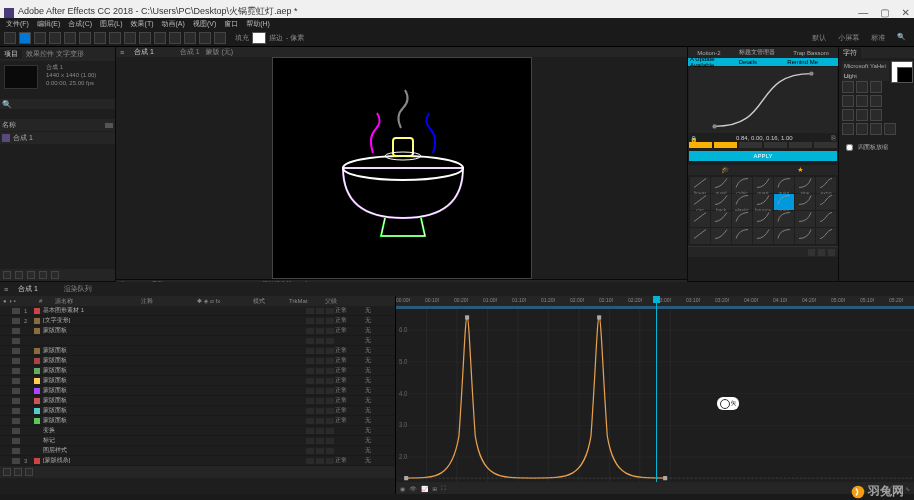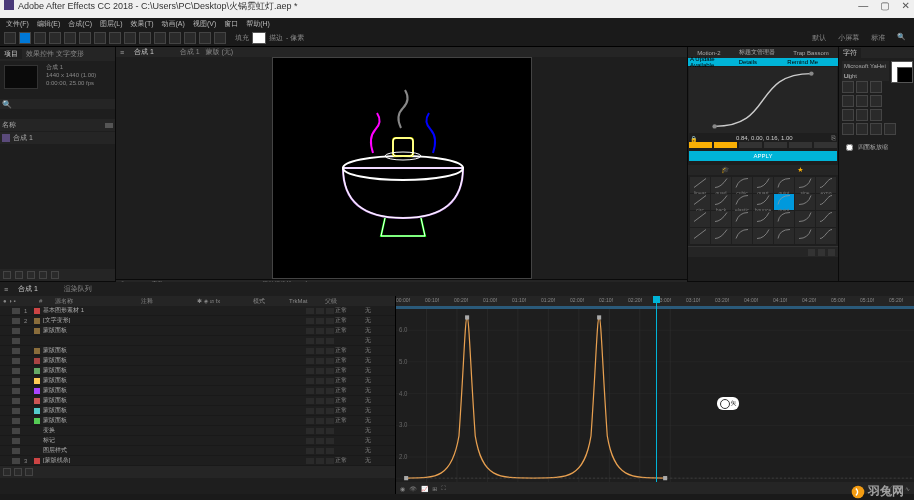--- a/index.html
+++ b/index.html
@@ -1,16 +1,16 @@
 <!DOCTYPE html>
 <html><head>
 <meta charset="utf-8">
 <style>
 html,body{margin:0;padding:0;width:914px;height:500px;background:#1a1a1a;font-family:"Segoe UI",Arial,sans-serif;font-size:8px;color:#aaa;overflow:hidden}
-.titlebar{height:18px;background:#f0f0f0;display:flex;align-items:flex-start;padding:0 4px;color:#333;font-size:9px}
+.titlebar{height:18px;background:#f0f0f0;display:flex;align-items:flex-end;padding:0 4px;color:#333;font-size:9px}
 .titlebar .title{flex:1}
 .win-btns{display:flex;gap:12px;color:#555;font-size:10px}
 .win-btns span{cursor:default}
 .menubar{height:12px;background:#1a1a1a;display:flex;align-items:center;gap:8px;padding:0 6px;font-size:7px;color:#bbb}
 .menubar span{cursor:default}
 .toolbar{height:16px;background:#1a1a1a;border-bottom:1px solid #000;display:flex;align-items:center;gap:3px;padding:0 4px}
 .tool-ico{width:12px;height:12px;background:#2a2a2a;border:1px solid #444;box-sizing:border-box}
 .tool-ico.active{background:#0078d7}
 .toolbar-right{margin-left:auto;display:flex;gap:4px;color:#888;font-size:7px}
 .toolbar-right span{padding:0 4px}

